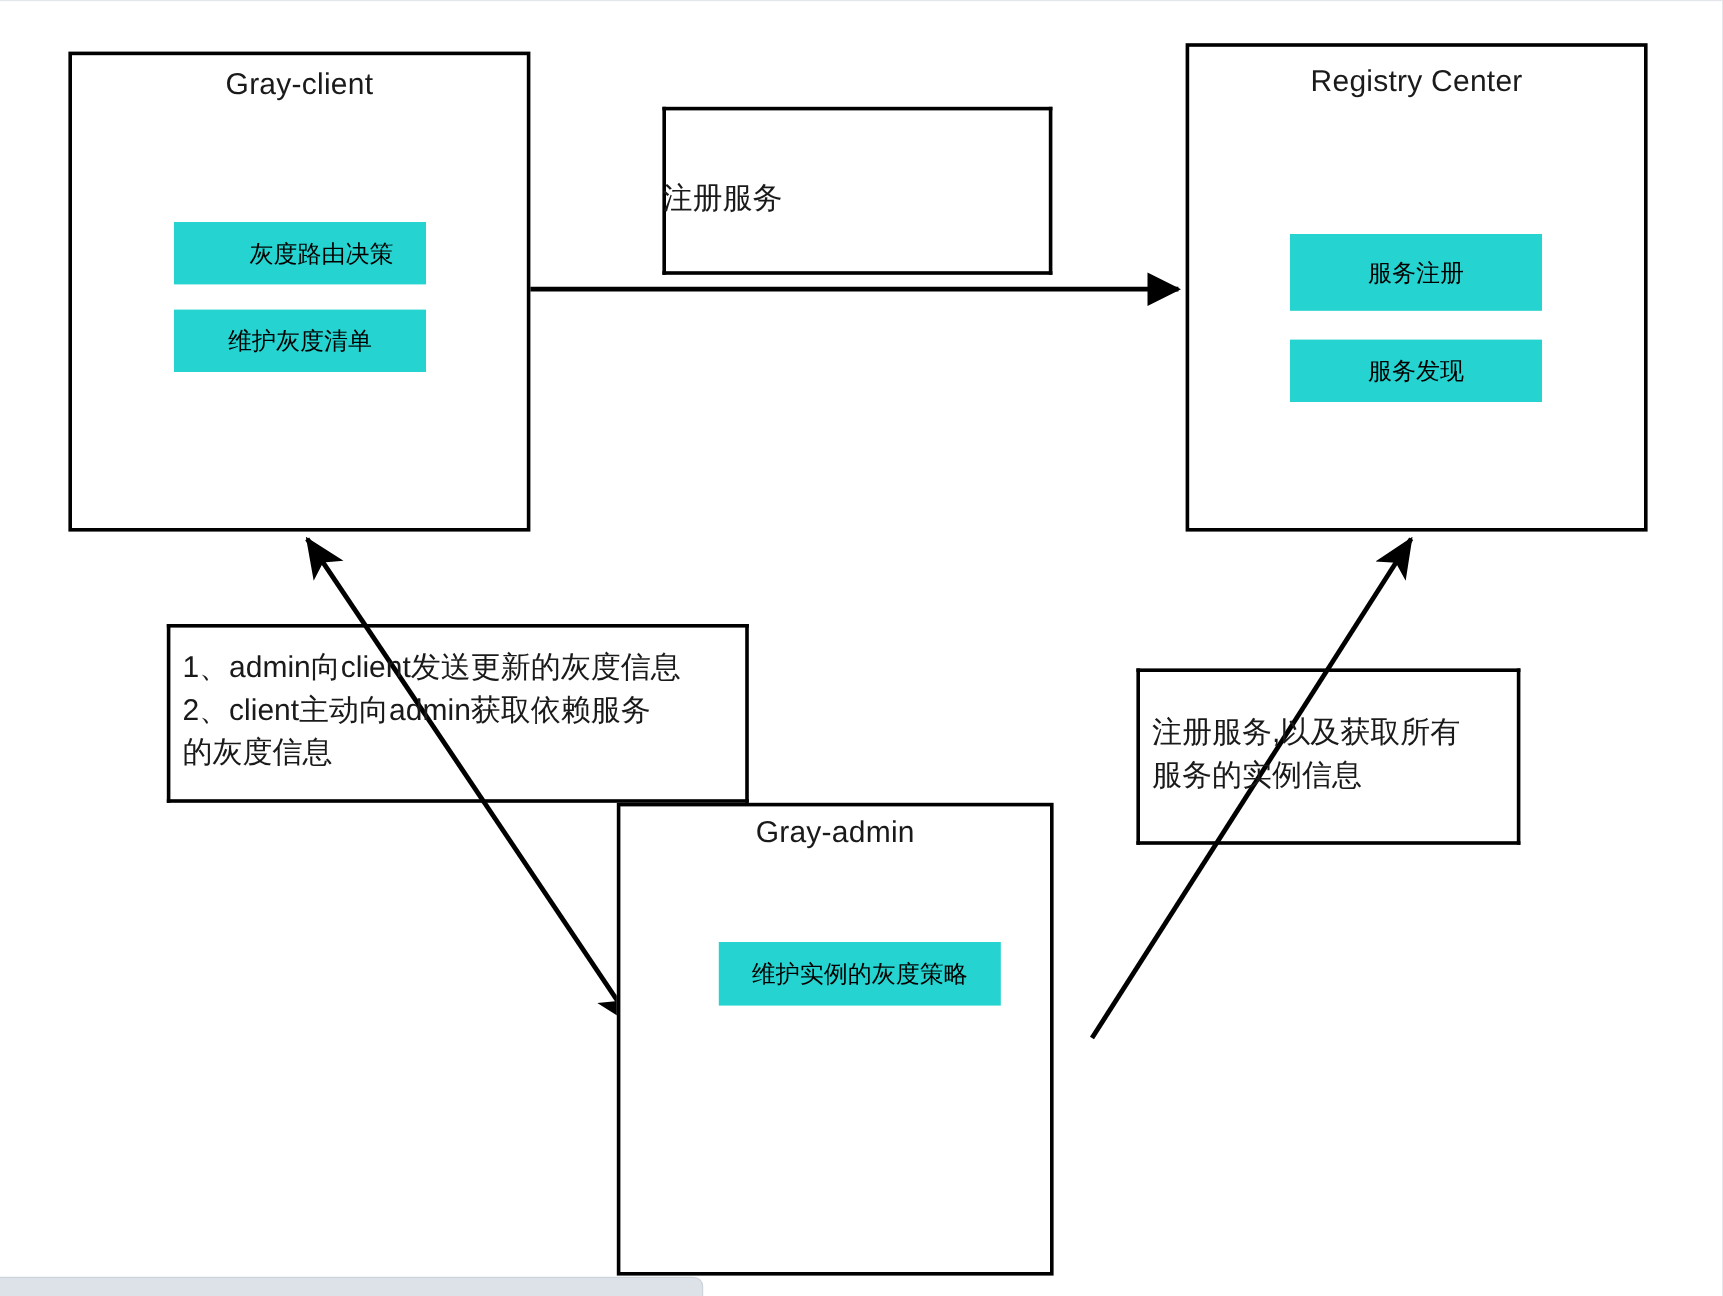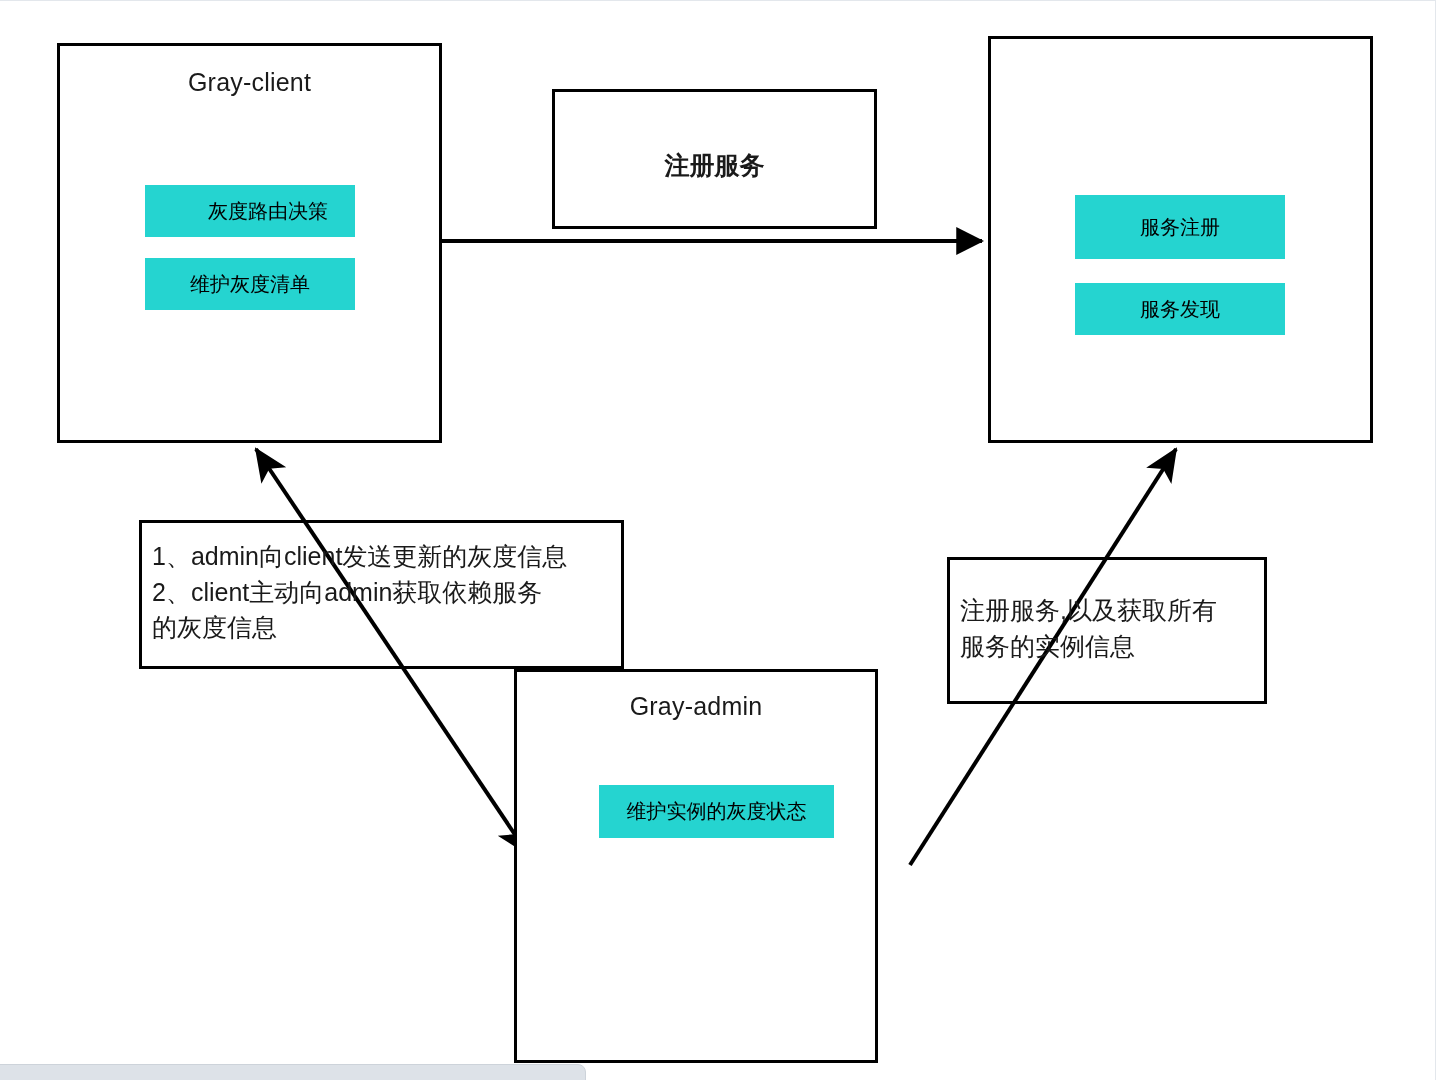--- a/index.html
+++ b/index.html
@@ -31,21 +31,20 @@
   }
   .node-title {
     position: absolute;
     left: 0;
     right: 0;
     text-align: center;
     font-size: 25px;
     color: #1a1a1a;
     letter-spacing: 0.2px;
     white-space: nowrap;
-    margin-top: 12px;
   }
 
   
   .chip {
     position: absolute;
     background: #25d4d0;
     color: #000000;
     display: flex;
     align-items: center;
     justify-content: center;
@@ -75,22 +74,21 @@
   .bracket::after  { bottom: 0; }
 
   .annot {
     position: absolute;
     font-size: 25px;
     color: #1a1a1a;
     line-height: 1.42;
     white-space: pre-line;
   }
   .annot-center {
-    text-align: center;
-    font-weight: bold;
+    text-align: left;
   }
 
   
   #connectors {
     position: absolute;
     left: 0;
     top: 0;
     width: 1436px;
     height: 1080px;
     pointer-events: none;
@@ -133,30 +131,31 @@
 
   <div class="node-box" style="left:57px; top:42px; width:385px; height:400px;">
     <div class="node-title" style="top:10px;">Gray-client</div>
 
     <div class="chip" style="left:85px; top:139px; width:210px; height:52px;padding-left:36px;">灰度路由决策</div>
 
     <div class="chip" style="left:85px; top:212px; width:210px; height:52px;">维护灰度清单</div>
   </div>
 
   <div class="node-box" style="left:988px; top:35px; width:385px; height:407px;">
+    <div class="node-title" style="top:15px;">Registry Center</div>
 
     <div class="chip" style="left:84px; top:156px; width:210px; height:64px;">服务注册</div>
 
     <div class="chip" style="left:84px; top:244px; width:210px; height:52px;">服务发现</div>
   </div>
 
   <div class="node-box" style="left:514px; top:668px; width:364px; height:394px;">
     <div class="node-title" style="top:8px;">Gray-admin</div>
 
-    <div class="chip" style="left:82px; top:113px; width:235px; height:53px;">维护实例的灰度状态</div>
+    <div class="chip" style="left:82px; top:113px; width:235px; height:53px;">维护实例的灰度策略</div>
 
   </div>
 
   <div class="bracket" style="left:552px; top:88px; width:325px; height:140px;"></div>
   <div class="annot annot-center" style="left:552px; top:147px; width:325px;">注册服务</div>
 
   <div class="bracket" style="left:139px; top:519px; width:485px; height:149px;"></div>
   <div class="annot" style="left:152px; top:538px; width:470px;">1、admin向client发送更新的灰度信息
 2、client主动向admin获取依赖服务
 的灰度信息</div>

